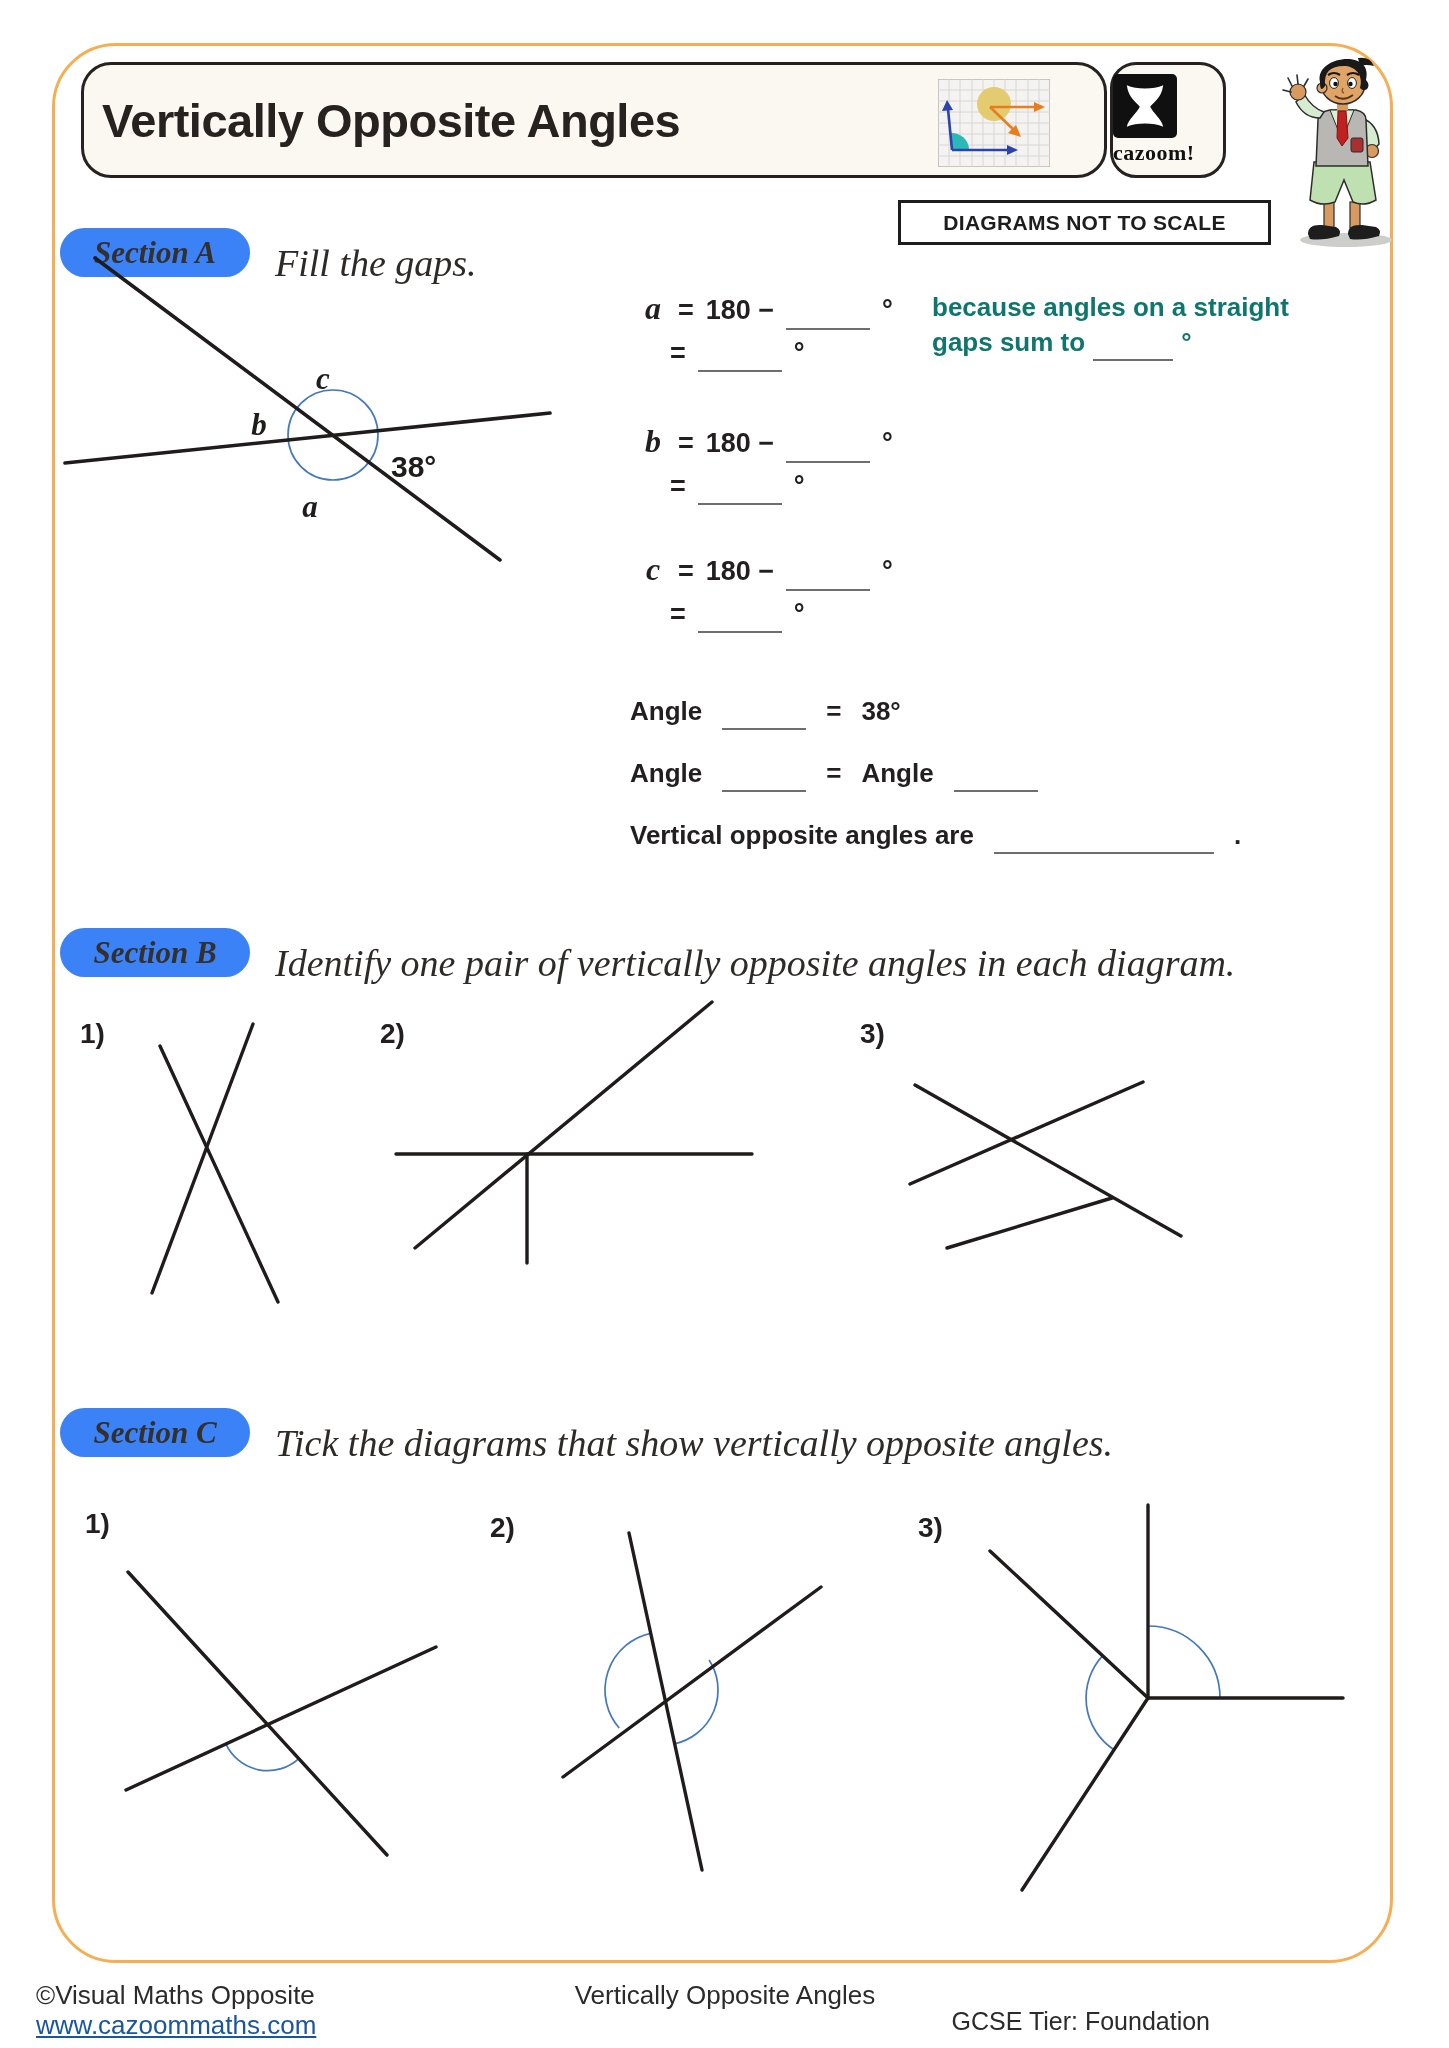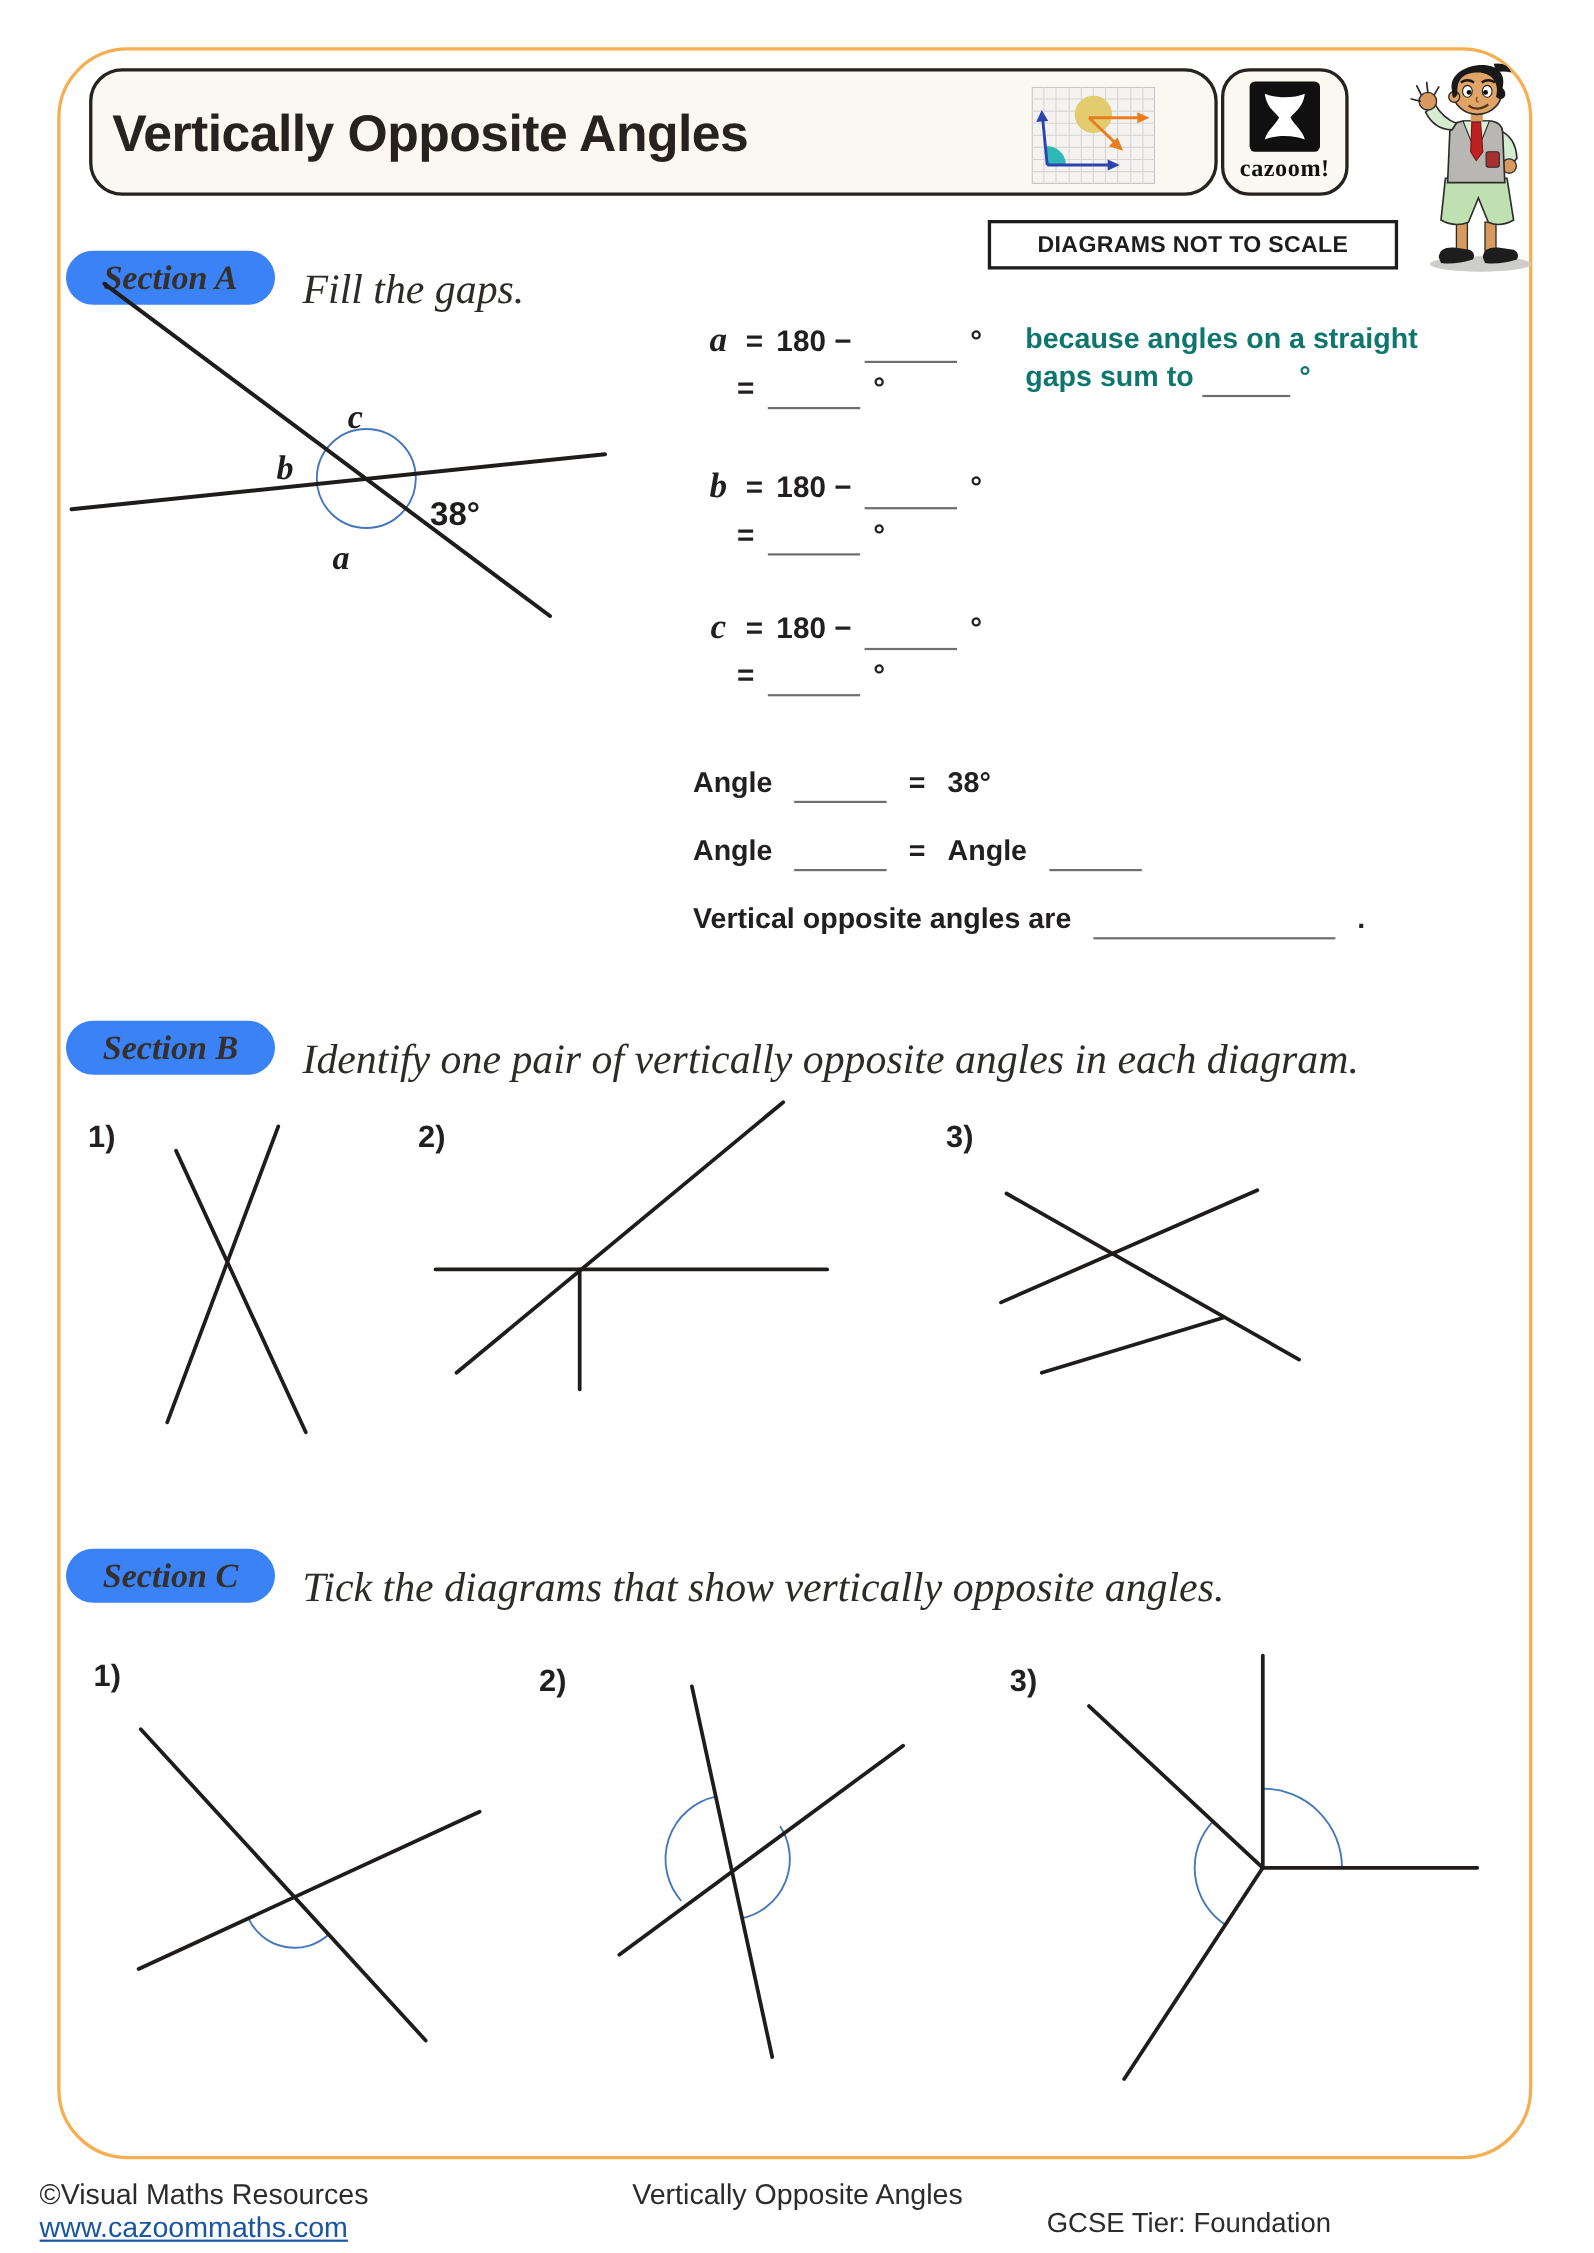--- a/index.html
+++ b/index.html
@@ -2,21 +2,21 @@
 <html><head>
 <meta charset="utf-8">
 <style>
   *{margin:0;padding:0;box-sizing:border-box}
   html,body{width:1449px;height:2048px}
   body{position:relative;background:#fff;font-family:"Liberation Sans",sans-serif;color:#231f20;overflow:hidden}
   .abs{position:absolute}
   #pageBorder{left:52px;top:43px;width:1341px;height:1920px;border:3px solid #f5ae52;border-radius:64px}
   #headerBox{left:81px;top:62px;width:1026px;height:116px;background:#fbf8f1;border:3.5px solid #27221f;border-radius:30px;display:flex;align-items:center}
   #pageTitle{font-weight:bold;font-size:47px;letter-spacing:-0.5px;color:#27221f;padding-left:18px}
-  #logoBox{left:1110px;top:62px;width:116px;height:116px;background:#fbf8f1;border:3.5px solid #27221f;border-radius:26px;display:flex;flex-direction:column;align-items:center;justify-content:center;gap:2px}
+  #logoBox{left:1110px;top:62px;width:116px;height:116px;background:#fbf8f1;border:3.5px solid #27221f;border-radius:26px;display:flex;flex-direction:column;justify-content:center;gap:2px}
   .logoSquare{width:64px;height:64px;background:#101010;border-radius:5px;display:flex;align-items:center;justify-content:center}
   #logoText{font-family:"Liberation Serif",serif;font-weight:bold;font-size:22px;color:#111;letter-spacing:.5px}
   #scaleBox{left:898px;top:200px;width:373px;height:45px;border:3px solid #1d1d1d;background:#fff;display:flex;align-items:center;justify-content:center;font-weight:bold;font-size:21px;letter-spacing:.3px;color:#1d1d1d}
   .pill{position:absolute;width:190px;height:49px;background:#3b82f6;border-radius:26px;display:flex;align-items:center;justify-content:center;
         font-family:"Liberation Serif",serif;font-style:italic;font-weight:bold;font-size:31px;color:#35302c}
   .instr{position:absolute;font-family:"Liberation Serif",serif;font-style:italic;font-size:38px;color:#2e2a28;white-space:nowrap}
   .numlab{position:absolute;font-weight:bold;font-size:28px;color:#231f20}
   .eqrow{position:absolute;display:flex;align-items:baseline;gap:12px;font-weight:bold;font-size:27px;white-space:nowrap;color:#231f20}
   .stmt{position:absolute;display:flex;align-items:baseline;gap:20px;font-weight:bold;font-size:26px;white-space:nowrap;color:#231f20}
   .reason{position:absolute;display:flex;align-items:baseline;gap:8px;font-weight:bold;font-size:26px;white-space:nowrap;color:#0f766e}
@@ -213,18 +213,18 @@
   </svg>
 <svg class="fig" viewBox="0 0 420 420" style="left: 960px; top: 1490px; width: 420px; height: 420px;">
     <path d="M 188 136 A 72 72 0 0 1 260 208" class="farc"></path>
     <path d="M 154 259.8 A 62 62 0 0 1 142.7 165.7" class="farc"></path>
     <line x1="188" y1="208" x2="188" y2="15" class="fline" stroke-width="3.4"></line>
     <line x1="188" y1="208" x2="30" y2="61" class="fline" stroke-width="3.4"></line>
     <line x1="188" y1="208" x2="62" y2="400" class="fline" stroke-width="3.4"></line>
     <line x1="188" y1="208" x2="383" y2="208" class="fline" stroke-width="3.4"></line>
   </svg>
 
-<div class="foot" style="left:36px;top:1980px">©Visual Maths Resources</div>
+<div class="foot" style="left:36px;top:1980px">©Visual Maths Opposite</div>
 <a class="foot" id="footLink" style="left:36px;top:2010px" href="#">www.cazoommaths.com</a>
 <div class="foot" style="left:420px;top:1980px;width:610px;text-align:center">
   <div>Vertically Opposite Angles</div>
 </div>
 <div class="foot" style="left:940px;top:2006px;width:270px;text-align:right;font-size:25px">GCSE Tier: Foundation</div>
 
 </body></html>

